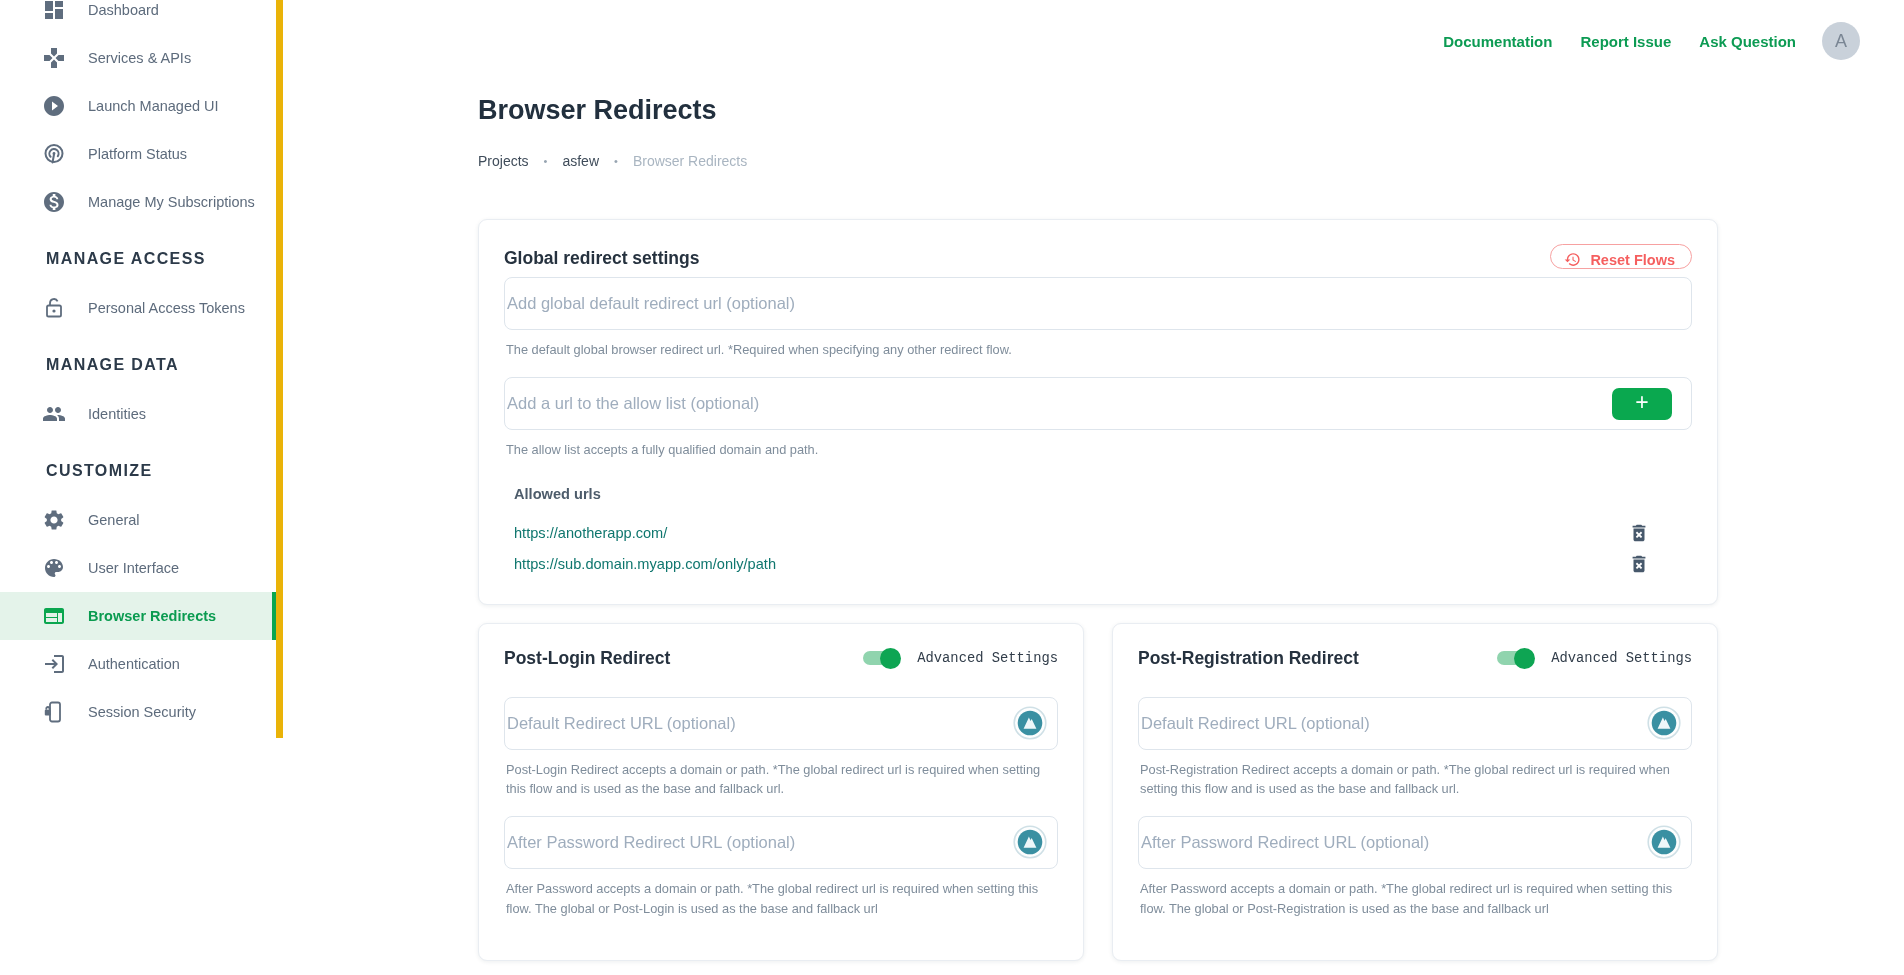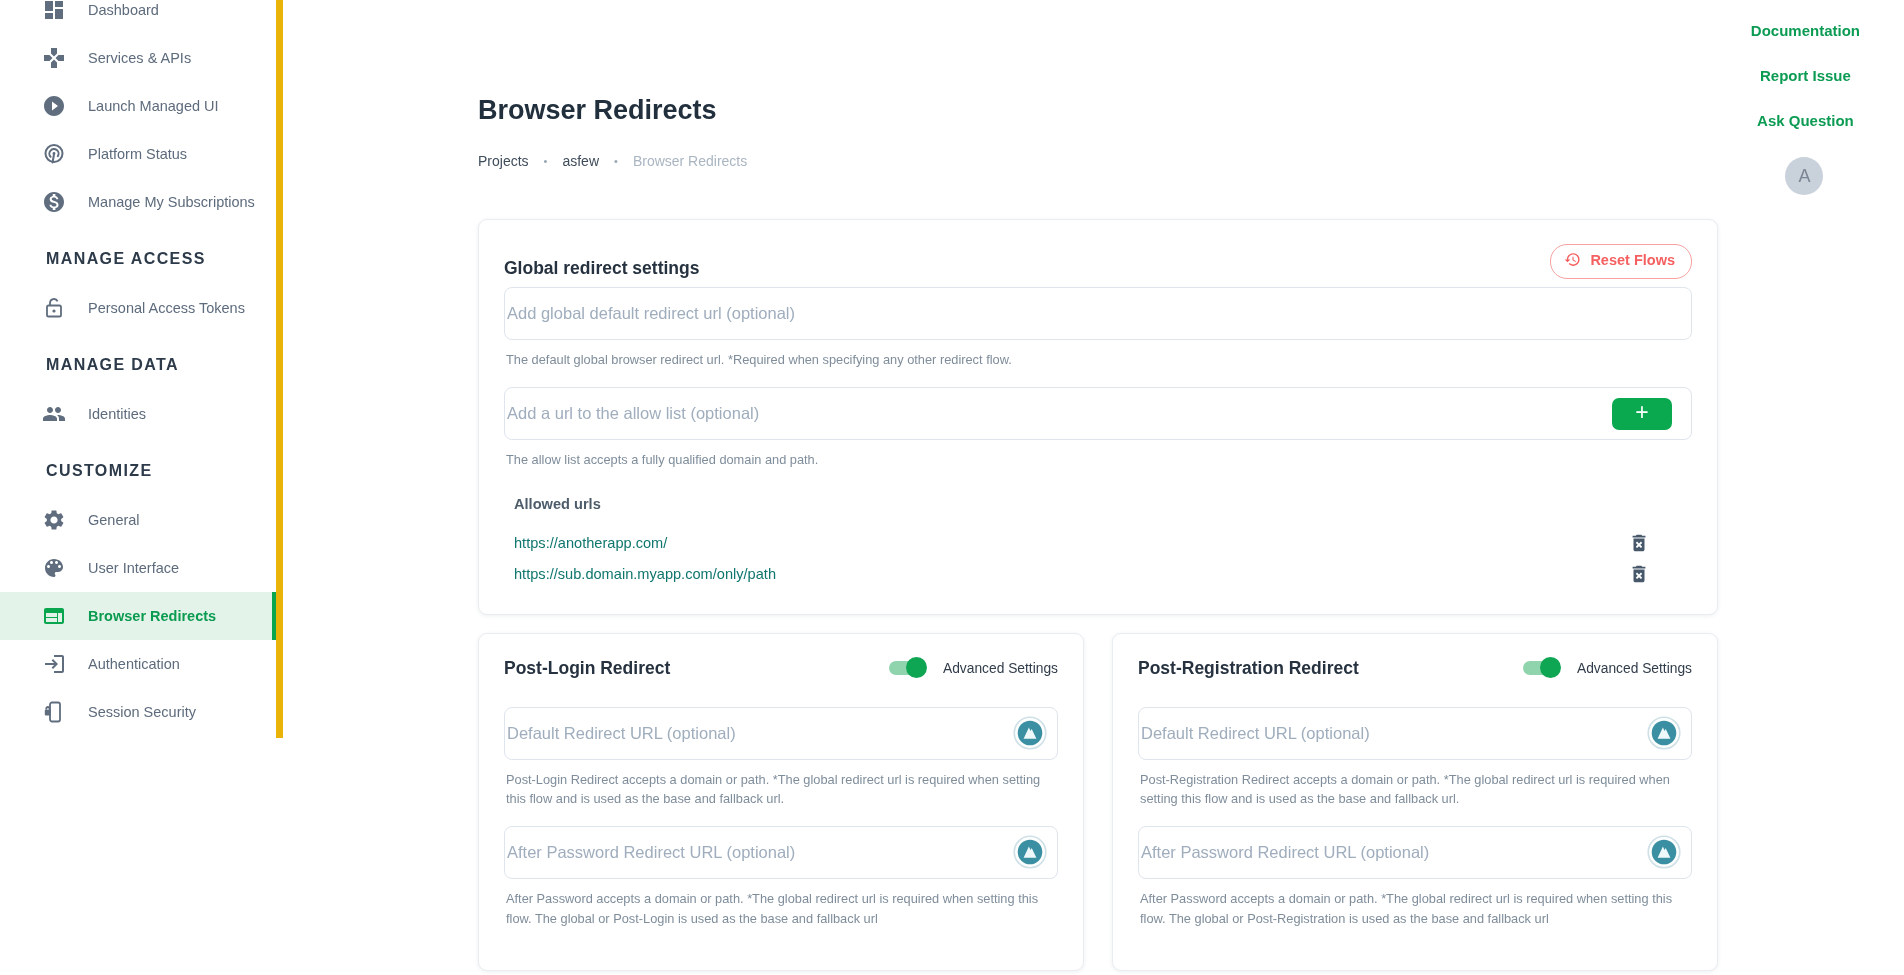--- a/index.html
+++ b/index.html
@@ -31,21 +31,21 @@
     width:4px; background:#0aa64f;
   }
   .section-title {
     height:30px; margin:18px 6px 10px; padding:0 16px 0 40px;
     display:flex; align-items:center;
     font-size:16px; font-weight:bold; letter-spacing:1.4px; color:#2c3a49;
   }
 
   
   .main { flex:1; position:relative; height:975px; overflow:hidden; }
-  .topbar { position:absolute; top:22px; right:44px; display:flex; align-items:center; gap:28px;flex-direction:column; }
+  .topbar { position:absolute; top:22px; right:44px; display:flex; align-items:center; gap:28px; }
   .top-link { color:#0c9b53; font-weight:bold; font-size:15px; text-decoration:none; cursor:pointer; }
   .avatar {
     width:38px; height:38px; border-radius:50%; background:#c9d1da;
     color:#78markdown8694; color:#7a8694; display:flex; align-items:center; justify-content:center;
     font-size:18px; margin-left:-2px; cursor:pointer;
   }
   .content { width:1240px; margin:94px 0 0 195px; }
   h1.page-title { margin:0; font-size:27px; line-height:32px; color:#22303e; }
   .breadcrumb { display:flex; align-items:center; gap:15px; margin-top:27px; font-size:14px; }
   .bc-item { color:#3f4c5a; cursor:pointer; }
@@ -56,21 +56,21 @@
   .card {
     background:#fff; border:1px solid #e9edf2; border-radius:9px;
     box-shadow:0 1px 4px rgba(25,45,65,.08); padding:24px 25px;
   }
   .global-card { margin-top:50px; }
   .card-head { display:flex; justify-content:space-between; align-items:flex-end; margin-bottom:8px; }
   .card-title { font-size:17.5px; font-weight:bold; color:#26323f; margin:0; }
   .reset-btn {
     display:flex; align-items:center; gap:9px;
     color:#f55f5f; background:#fff; border:1px solid #f7a1a1; border-radius:17px;
-    padding:6px 16px 10px 13px; font-size:14.5px; font-weight:bold;
+    padding:6px 16px 0 13px; font-size:14.5px; font-weight:bold;
     font-family:inherit; cursor:pointer;
   }
   .text-input {
     width:100%; height:53px; border:1px solid #dee5ec; border-radius:8px;
     padding:0 2px; font-size:16.5px; color:#3c4a59; background:#fff;
     font-family:inherit; outline:none;
   }
   .text-input::placeholder { color:#9fadbd; }
   .helper { font-size:12.8px; color:#7f8d9b; margin:10px 2px 0; line-height:1.55; }
   .field-group { margin-bottom:17px; }
@@ -83,21 +83,21 @@
   }
   .allowed { padding:0 10px; margin-top:26px; }
   .allowed-title { font-size:14.6px; font-weight:bold; color:#4d5c6b; margin:0 0 16px; }
   .url-row { display:flex; align-items:center; justify-content:space-between; height:31px; }
   .url-text { font-size:14.6px; color:#0f766e; }
   .trash-btn { background:none; border:none; padding:0; margin-right:32px; color:#47586b; cursor:pointer; width:22px; height:22px; }
 
   
   .cards-row { display:grid; grid-template-columns:1fr 1fr; gap:28px; margin-top:18px; }
   .flow-head { display:flex; justify-content:space-between; align-items:center; margin-bottom:28px; }
-  .toggle-wrap { display:flex; align-items:flex-start; gap:19px; cursor:pointer; }
+  .toggle-wrap { display:flex; align-items:center; gap:19px; cursor:pointer;font-family:Liberation Mono, monospace; }
   .toggle-label { font-size:13.8px; color:#313d4a; }
   .switch { width:35px; height:14px; border-radius:7px; background:#90d4ae; position:relative; flex:none; }
   .knob { position:absolute; right:-3px; top:-3.5px; width:21px; height:21px; border-radius:50%; background:#0ea553; }
   .flow-field .text-input { padding-right:60px; }
   .flow-icon { position:absolute; right:11px; top:9px; width:34px; height:34px; }
 </style>
 </head>
 <body>
 
 <aside class="sidebar">

